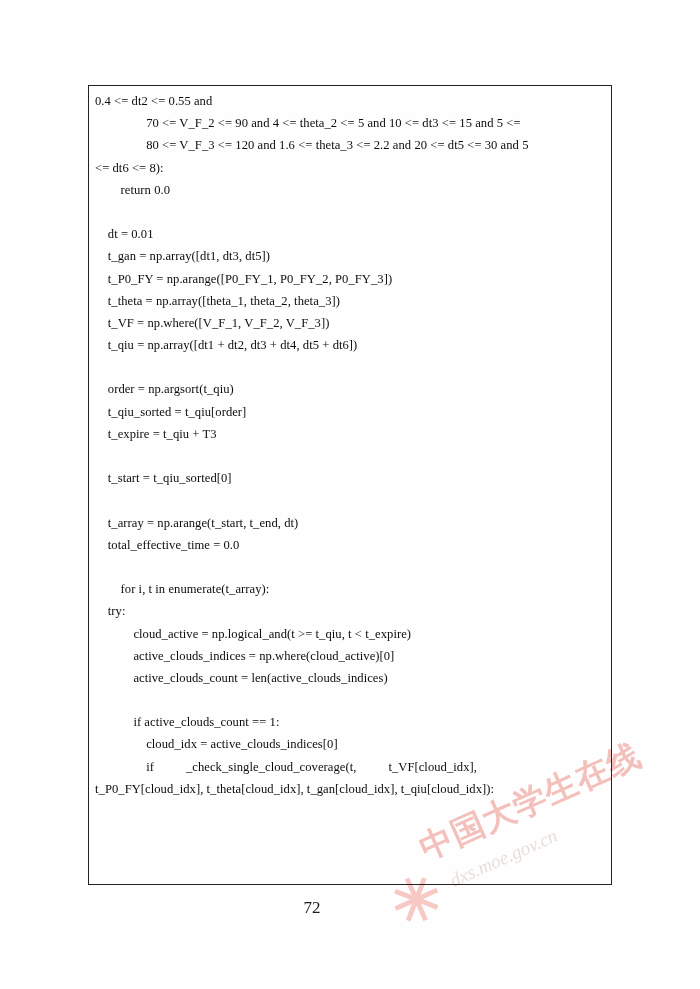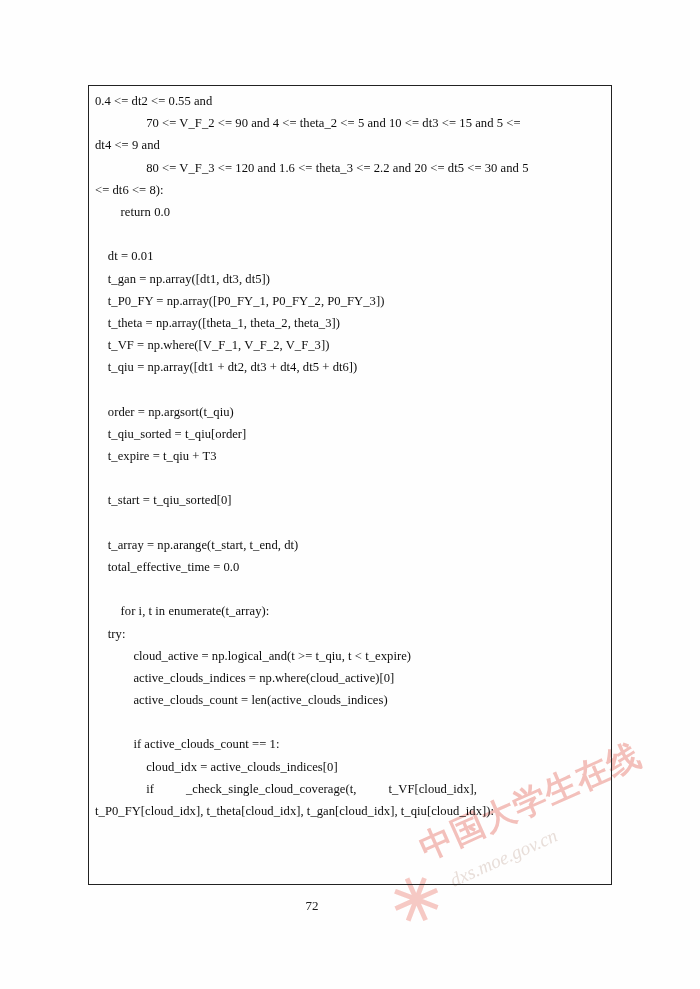--- a/index.html
+++ b/index.html
@@ -111,21 +111,21 @@
     color: transparent;
   }
 
   
   #page-number {
     position: absolute;
     left: 0;
     top: 898px;
     width: 624px;
     text-align: center;
-    font-size: 13px;
+    font-size: 17px;
     font-family: "Liberation Serif", serif;
     color: #1a1a1a;
     z-index: 3;
   }
 </style>
 </head>
 <body>
 
 <div id="page-sheet">
 
@@ -134,28 +134,27 @@
       <div class="wm-star">✳</div>
       <div class="wm-cn">中国大学生在线</div>
       <div class="wm-url">dxs.moe.gov.cn</div>
     </div>
   </div>
 
   <div id="code-frame">
     <div id="code-lines">
         <div class="cl">0.4 &lt;= dt2 &lt;= 0.55 and</div>
         <div class="cl">                70 &lt;= V_F_2 &lt;= 90 and 4 &lt;= theta_2 &lt;= 5 and 10 &lt;= dt3 &lt;= 15 and 5 &lt;=</div>
-        <div class="cl">dt4 &lt;= 9 and</div>
         <div class="cl">                80 &lt;= V_F_3 &lt;= 120 and 1.6 &lt;= theta_3 &lt;= 2.2 and 20 &lt;= dt5 &lt;= 30 and 5</div>
         <div class="cl">&lt;= dt6 &lt;= 8):</div>
         <div class="cl">        return 0.0</div>
         <div class="cl blank">&nbsp;</div>
         <div class="cl">    dt = 0.01</div>
         <div class="cl">    t_gan = np.array([dt1, dt3, dt5])</div>
-        <div class="cl">    t_P0_FY = np.array([P0_FY_1, P0_FY_2, P0_FY_3])</div>
+        <div class="cl">    t_P0_FY = np.arange([P0_FY_1, P0_FY_2, P0_FY_3])</div>
         <div class="cl">    t_theta = np.array([theta_1, theta_2, theta_3])</div>
         <div class="cl">    t_VF = np.where([V_F_1, V_F_2, V_F_3])</div>
         <div class="cl">    t_qiu = np.array([dt1 + dt2, dt3 + dt4, dt5 + dt6])</div>
         <div class="cl blank">&nbsp;</div>
         <div class="cl">    order = np.argsort(t_qiu)</div>
         <div class="cl">    t_qiu_sorted = t_qiu[order]</div>
         <div class="cl">    t_expire = t_qiu + T3</div>
         <div class="cl blank">&nbsp;</div>
         <div class="cl">    t_start = t_qiu_sorted[0]</div>
         <div class="cl blank">&nbsp;</div>

